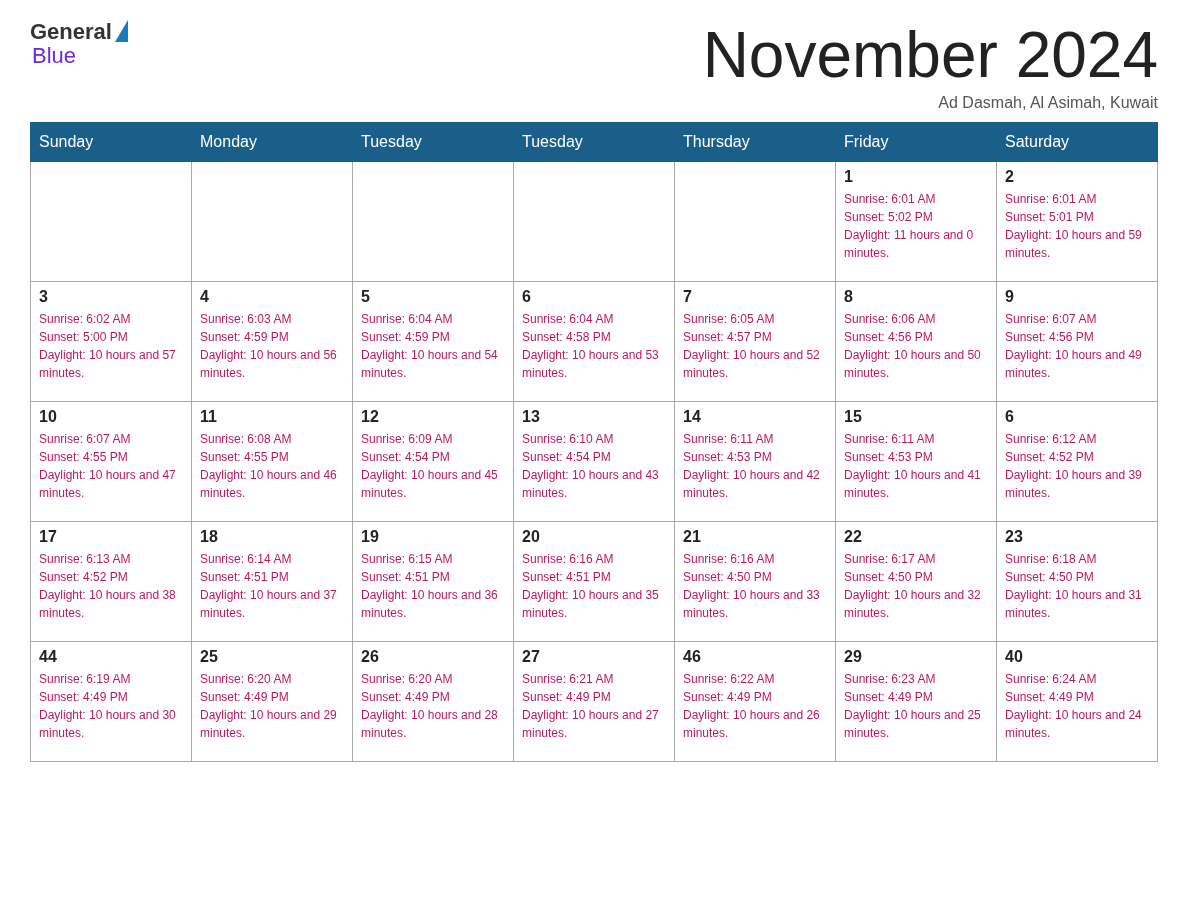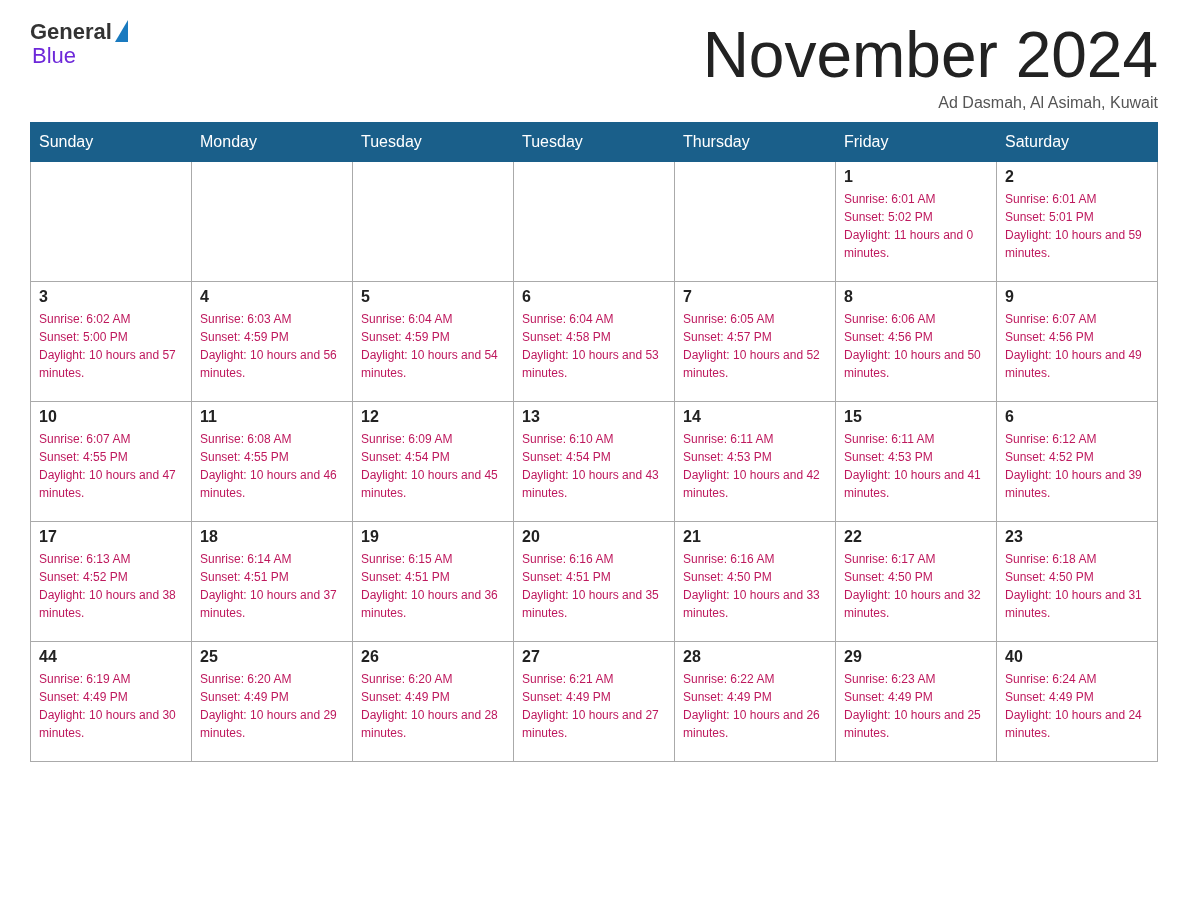--- a/index.html
+++ b/index.html
@@ -220,21 +220,21 @@
         </td>
         <td>
           <span class="day-number">26</span>
           <div class="day-info">Sunrise: 6:20 AM<br>Sunset: 4:49 PM<br>Daylight: 10 hours and 28 minutes.</div>
         </td>
         <td>
           <span class="day-number">27</span>
           <div class="day-info">Sunrise: 6:21 AM<br>Sunset: 4:49 PM<br>Daylight: 10 hours and 27 minutes.</div>
         </td>
         <td>
-          <span class="day-number">28</span>
+          <span class="day-number">46</span>
           <div class="day-info">Sunrise: 6:22 AM<br>Sunset: 4:49 PM<br>Daylight: 10 hours and 26 minutes.</div>
         </td>
         <td>
           <span class="day-number">29</span>
           <div class="day-info">Sunrise: 6:23 AM<br>Sunset: 4:49 PM<br>Daylight: 10 hours and 25 minutes.</div>
         </td>
         <td>
           <span class="day-number">40</span>
           <div class="day-info">Sunrise: 6:24 AM<br>Sunset: 4:49 PM<br>Daylight: 10 hours and 24 minutes.</div>
         </td>

